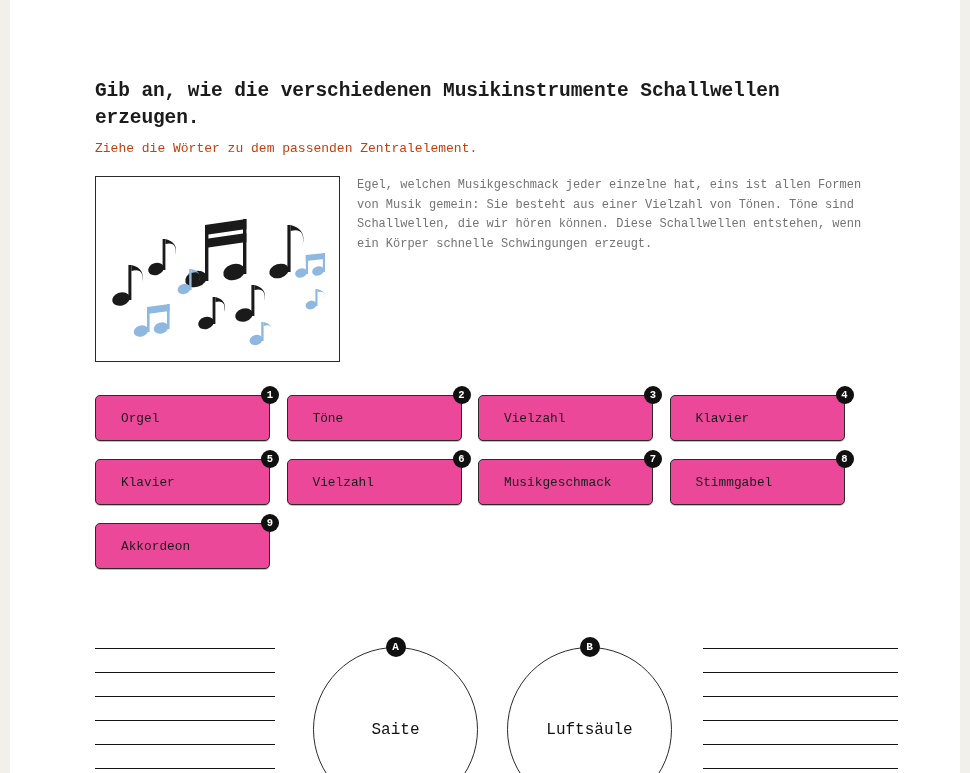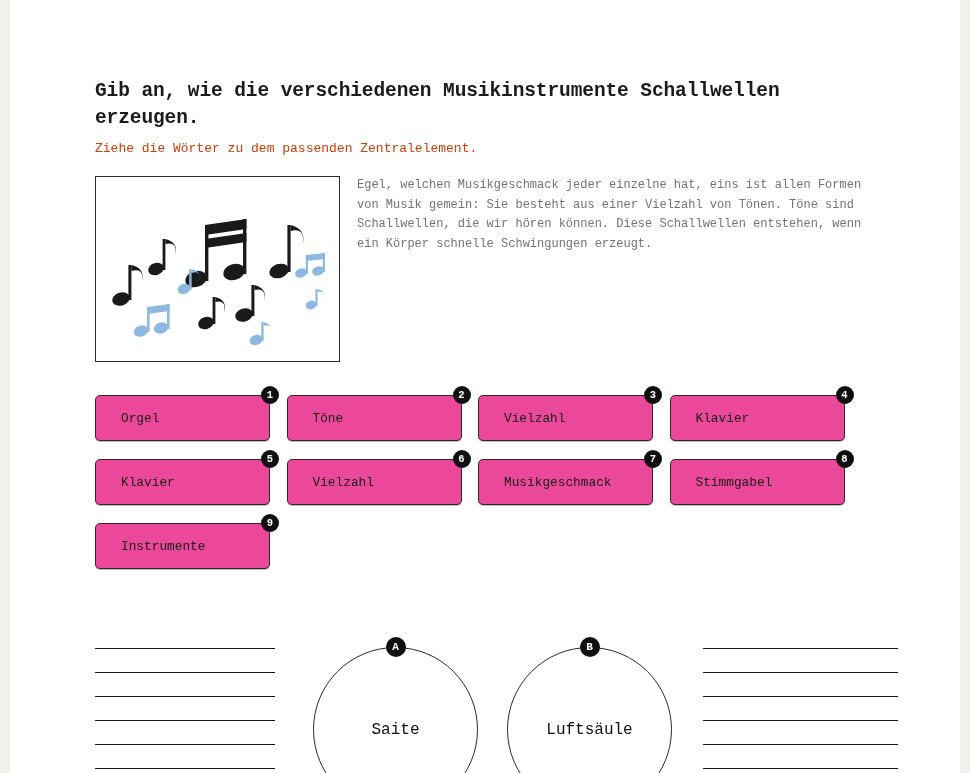--- a/index.html
+++ b/index.html
@@ -287,21 +287,21 @@
         <div class="badge">7</div>
         <div class="card">Musikgeschmack</div>
       </div>
       <div class="card-wrap" style="margin-right:0">
         <div class="badge">8</div>
         <div class="card">Stimmgabel</div>
       </div>
 
       <div class="card-wrap">
         <div class="badge">9</div>
-        <div class="card">Instrumente</div>
+        <div class="card">Akkordeon</div>
       </div>
     </div>
 
     <div class="bottom">
       <div class="lines left">
         <div class="line"></div>
         <div class="line"></div>
         <div class="line"></div>
         <div class="line"></div>
         <div class="line"></div>

